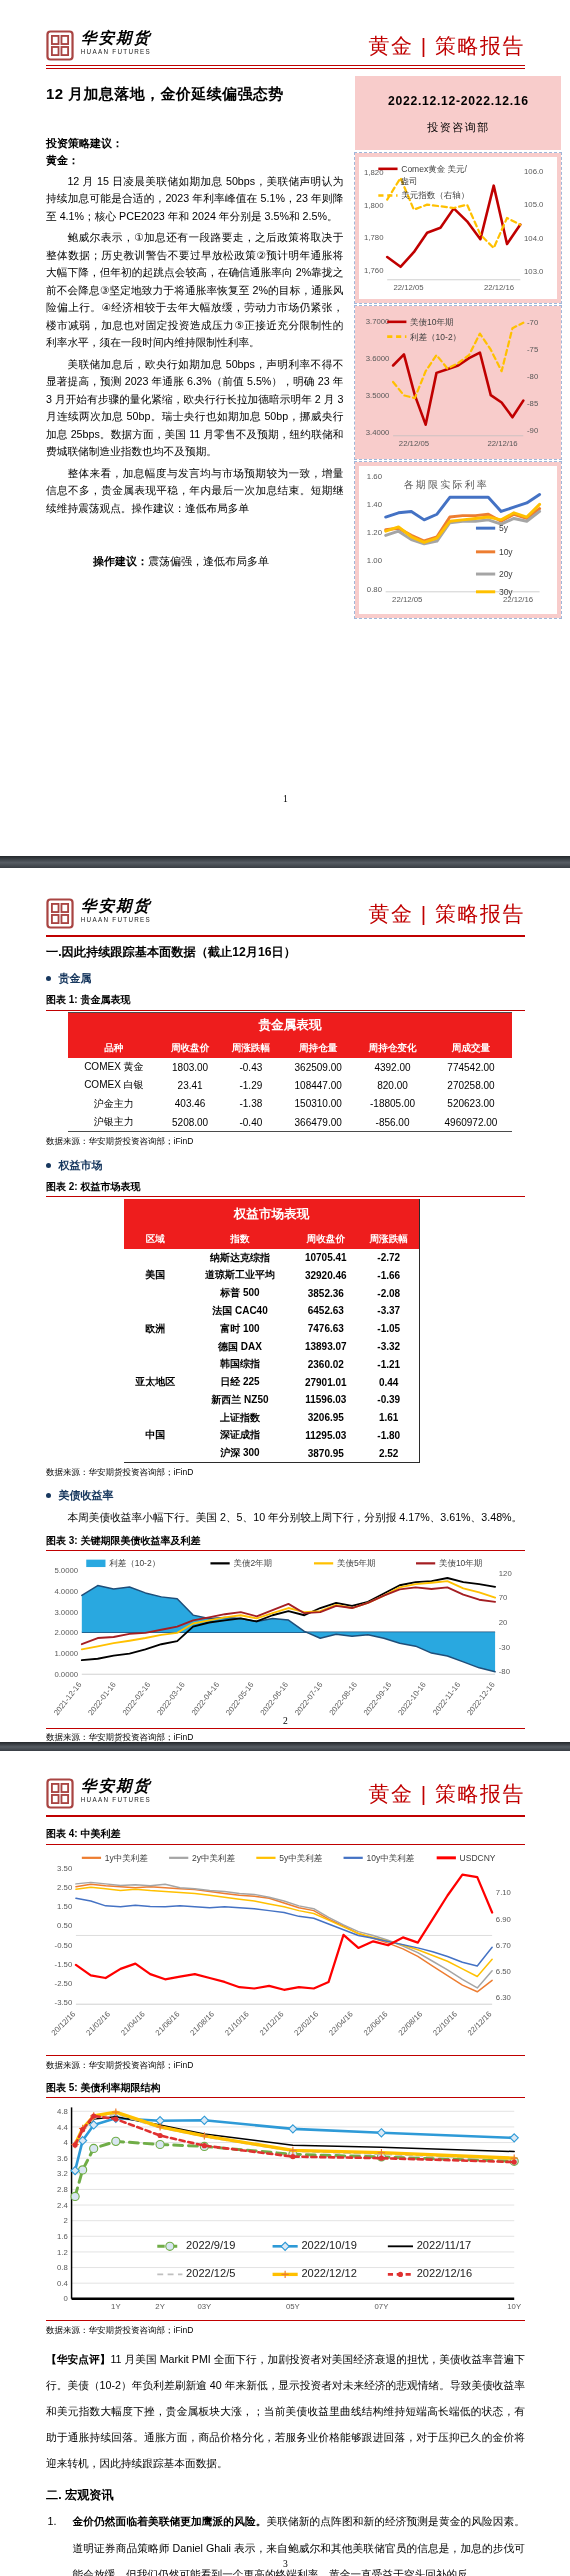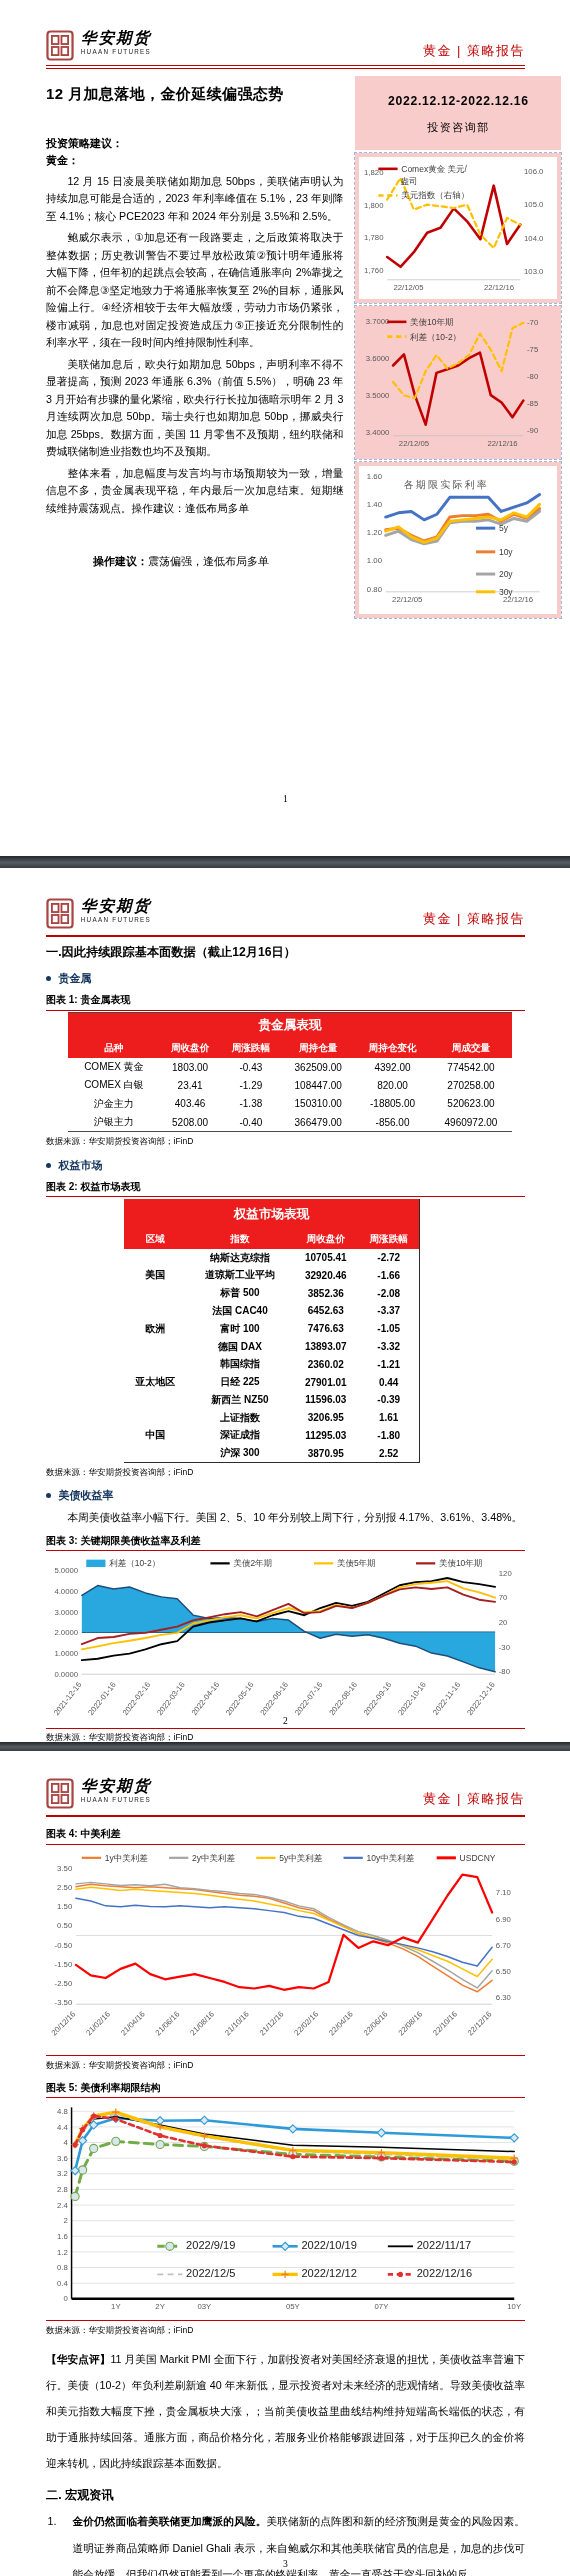--- a/index.html
+++ b/index.html
@@ -5,21 +5,21 @@
   html,body{margin:0;padding:0;background:#fff;}
   body{width:571px;font-family:"Liberation Sans","DejaVu Sans",sans-serif;color:#000;}
   .page{position:relative;overflow:hidden;background:#fff;}
   #p1{height:856px}#p2{height:874px}#p3{height:825px}
   .pagegap{background:linear-gradient(180deg,#23272b,#565c63 55%,#383d43);}
   .g16{height:12px}.g12{height:9px}
   .hdr{display:flex;justify-content:space-between;align-items:flex-end;margin:0 46px;padding-top:30px}
   .brand{display:flex;align-items:flex-start;gap:6.7px}
   .brandtxt .cn{font-family:"DejaVu Serif","Liberation Serif",serif;font-weight:bold;font-style:italic;font-size:15.5px;letter-spacing:2.2px;line-height:1.05}
   .brandtxt .en{font-size:6.3px;letter-spacing:1.3px;color:#1a1a1a;margin-top:1.5px}
-  .rpt{color:#c00000;font-size:13px;letter-spacing:1.5px;padding-bottom:1.5px}
+  .rpt{color:#c00000;font-size:21px;letter-spacing:1.5px;padding-bottom:1.5px}
   .dbl{margin:4.4px 46px 0;height:1.5px;border-top:1.5px solid #c00000;border-bottom:1.5px solid #c00000}
   .thick{margin:6px 46px 0;border-top:2.2px solid #c00000}
   
   .p1body{display:flex;margin:10.4px 9.6px 0 46px;gap:12px}
   .lcol{width:298px}
   .rcol{width:206px;flex:none;margin-top:-3px}
   h1.title{font-size:15px;margin:6px 0 0;letter-spacing:0.4px}
   .lbl{font-weight:bold;font-size:11px;margin-top:32px}
   .lbl2{font-weight:bold;font-size:11px;margin-top:2px}
   p.body{font-size:10.7px;line-height:1.63;text-align:justify;text-indent:2em;margin:4.4px 0 0}

